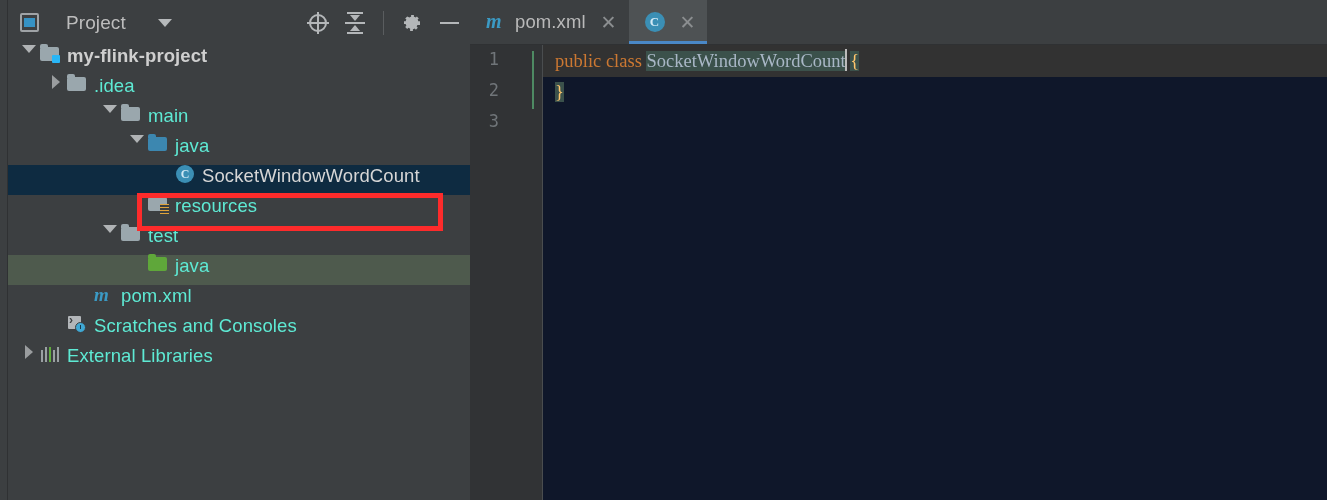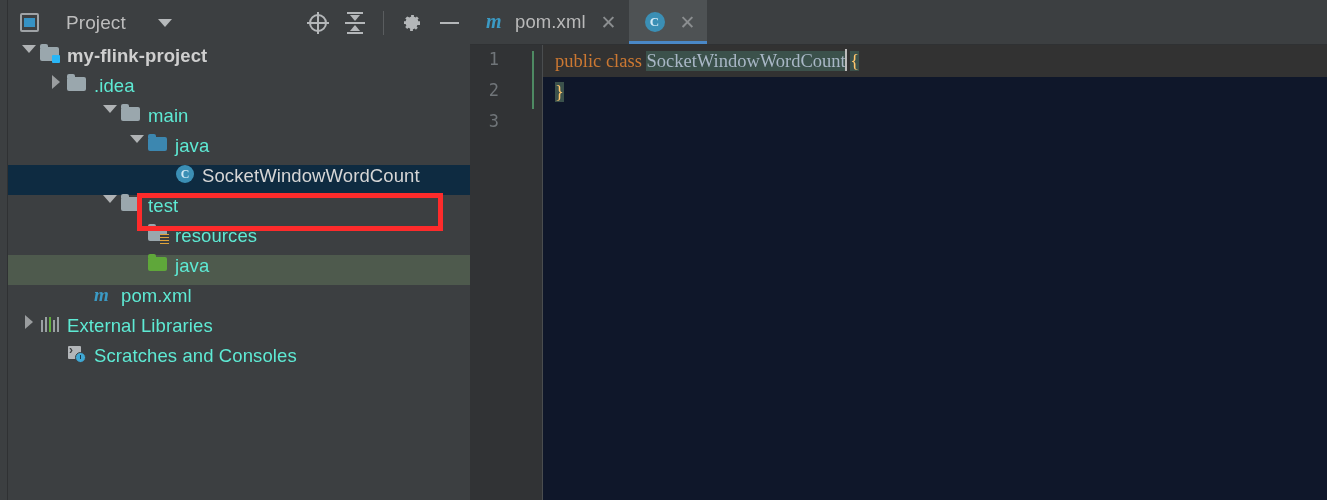--- a/index.html
+++ b/index.html
@@ -545,81 +545,81 @@
         </div>
         <div class="row sel">
           <span style="display:inline-block;width:145px;flex:0 0 145px;"></span>
           <span class="twisty"></span>
           <span class="ic">
             <span class="cls">C</span>
           </span>
           <span class="lbl">SocketWindowWordCount</span>
         </div>
         <div class="row">
+          <span style="display:inline-block;width:118px;flex:0 0 118px;"></span>
+          <span class="twisty"></span>
+          <span class="ic">
+            <span class="fold">
+              <span class="lines"></span>
+            </span>
+          </span>
+          <span class="lbl">resources</span>
+        </div>
+        <div class="row">
           <span style="display:inline-block;width:91px;flex:0 0 91px;"></span>
           <span class="twisty">
             <span class="tw-down"></span>
           </span>
           <span class="ic">
             <span class="fold"></span>
           </span>
           <span class="lbl">test</span>
         </div>
-        <div class="row">
-          <span style="display:inline-block;width:118px;flex:0 0 118px;"></span>
-          <span class="twisty"></span>
-          <span class="ic">
-            <span class="fold">
-              <span class="lines"></span>
-            </span>
-          </span>
-          <span class="lbl">resources</span>
-        </div>
         <div class="row green-row">
           <span style="display:inline-block;width:118px;flex:0 0 118px;"></span>
           <span class="twisty"></span>
           <span class="ic">
             <span class="fold green"></span>
           </span>
           <span class="lbl">java</span>
         </div>
         <div class="row">
           <span style="display:inline-block;width:64px;flex:0 0 64px;"></span>
           <span class="twisty"></span>
           <span class="ic">
             <span class="mvn">m</span>
           </span>
           <span class="lbl">pom.xml</span>
+        </div>
+        <div class="row">
+          <span style="display:inline-block;width:37px;flex:0 0 37px;"></span>
+          <span class="twisty"></span>
+          <span class="ic">
+            <span class="scr">
+              <span class="pg"></span>
+              <span class="clk"></span>
+            </span>
+          </span>
+          <span class="lbl">Scratches and Consoles</span>
         </div>
         <div class="row">
           <span style="display:inline-block;width:10px;flex:0 0 10px;"></span>
           <span class="twisty">
             <span class="tw-right"></span>
           </span>
           <span class="ic">
             <span class="books">
               <i class="s"></i>
               <i></i>
               <i class="g"></i>
               <i class="s"></i>
               <i></i>
             </span>
           </span>
           <span class="lbl">External Libraries</span>
-        </div>
-        <div class="row">
-          <span style="display:inline-block;width:37px;flex:0 0 37px;"></span>
-          <span class="twisty"></span>
-          <span class="ic">
-            <span class="scr">
-              <span class="pg"></span>
-              <span class="clk"></span>
-            </span>
-          </span>
-          <span class="lbl">Scratches and Consoles</span>
         </div>
       </div>
 
     <div class="annot"></div>
   </div>
 
   <div class="editor-area">
 
     <div class="tabbar" id="tabbar">
         <div class="tab">

